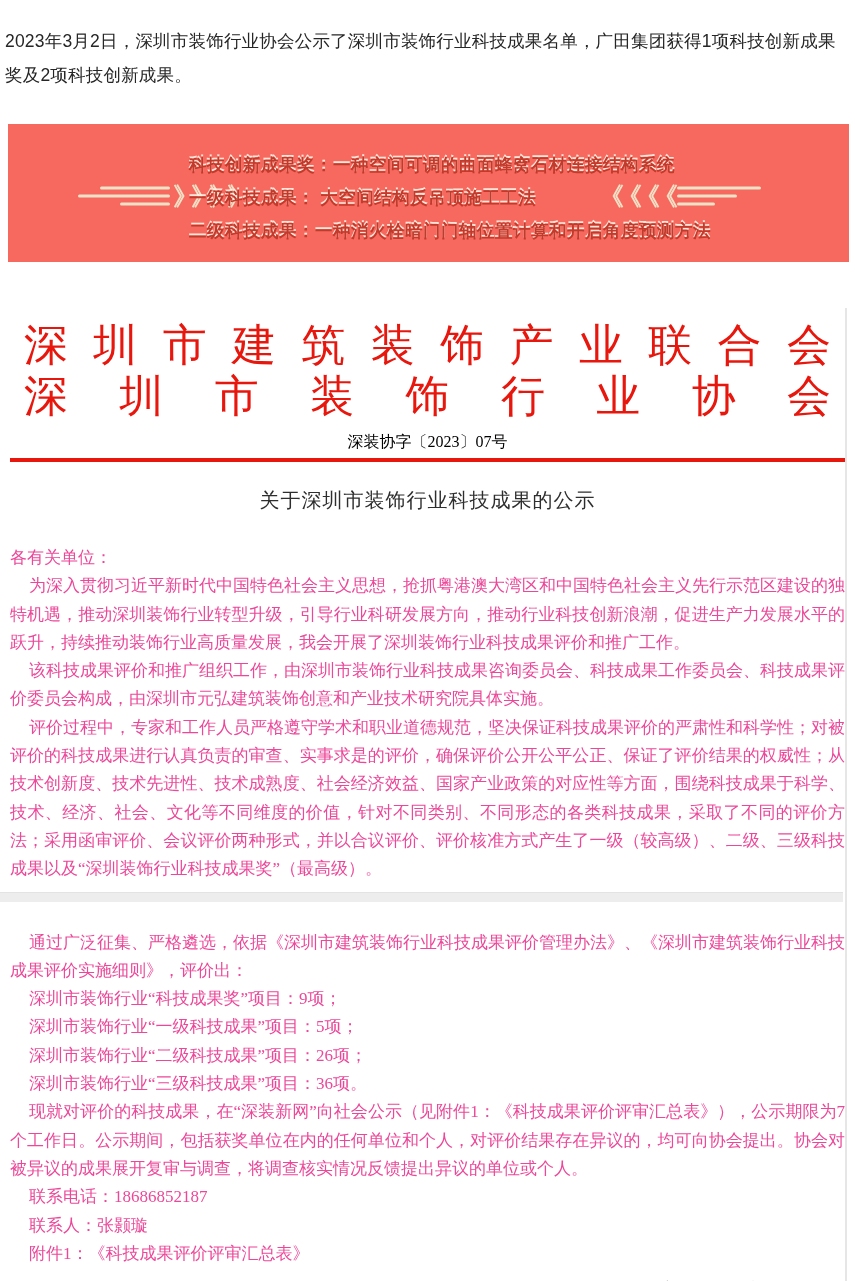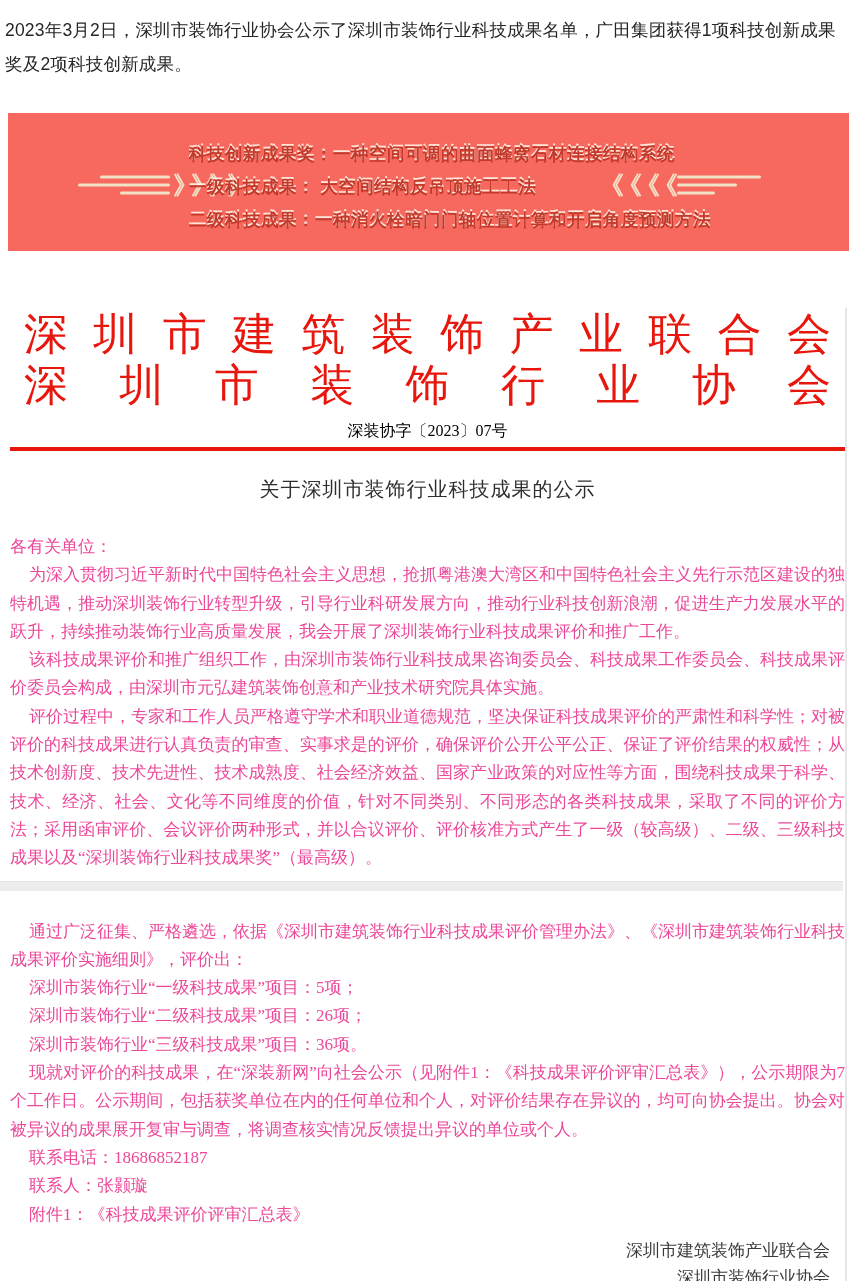--- a/index.html
+++ b/index.html
@@ -2,21 +2,21 @@
 <html><head>
 <meta charset="utf-8">
 <style>
   html,body{margin:0;padding:0;}
   body{
     width:855px; min-height:1281px; background:#ffffff; position:relative;
     font-family:"Liberation Sans","DejaVu Sans",sans-serif;
   }
   
   .intro{
-    padding:13px 6px 0 5px; font-size:17.5px; line-height:34px; color:#262626;
+    padding:24px 6px 0 5px; font-size:17.5px; line-height:34px; color:#262626;
     letter-spacing:0.2px;
   }
   
   .banner{
     position:relative; margin:32px 6px 0 8px; height:138px; background:#f7695e;
     overflow:hidden;
   }
   .banner-text{
     position:absolute; left:181px; top:50%; transform:translateY(-44%);
   }
@@ -136,20 +136,21 @@
   <p class="no-indent">各有关单位：</p>
   <p>为深入贯彻习近平新时代中国特色社会主义思想，抢抓粤港澳大湾区和中国特色社会主义先行示范区建设的独特机遇，推动深圳装饰行业转型升级，引导行业科研发展方向，推动行业科技创新浪潮，促进生产力发展水平的跃升，持续推动装饰行业高质量发展，我会开展了深圳装饰行业科技成果评价和推广工作。</p>
   <p>该科技成果评价和推广组织工作，由深圳市装饰行业科技成果咨询委员会、科技成果工作委员会、科技成果评价委员会构成，由深圳市元弘建筑装饰创意和产业技术研究院具体实施。</p>
   <p>评价过程中，专家和工作人员严格遵守学术和职业道德规范，坚决保证科技成果评价的严肃性和科学性；对被评价的科技成果进行认真负责的审查、实事求是的评价，确保评价公开公平公正、保证了评价结果的权威性；从技术创新度、技术先进性、技术成熟度、社会经济效益、国家产业政策的对应性等方面，围绕科技成果于科学、技术、经济、社会、文化等不同维度的价值，针对不同类别、不同形态的各类科技成果，采取了不同的评价方法；采用函审评价、会议评价两种形式，并以合议评价、评价核准方式产生了一级（较高级）、二级、三级科技成果以及“深圳装饰行业科技成果奖”（最高级）。</p>
 </div>
 
 <div class="divider"></div>
 
 <div class="body-text" style="">
   <p>通过广泛征集、严格遴选，依据《深圳市建筑装饰行业科技成果评价管理办法》、《深圳市建筑装饰行业科技成果评价实施细则》，评价出：</p>
+  <p>深圳市装饰行业“科技成果奖”项目：9项；</p>
   <p>深圳市装饰行业“一级科技成果”项目：5项；</p>
   <p>深圳市装饰行业“二级科技成果”项目：26项；</p>
   <p>深圳市装饰行业“三级科技成果”项目：36项。</p>
   <p>现就对评价的科技成果，在“深装新网”向社会公示（见附件1：《科技成果评价评审汇总表》），公示期限为7个工作日。公示期间，包括获奖单位在内的任何单位和个人，对评价结果存在异议的，均可向协会提出。协会对被异议的成果展开复审与调查，将调查核实情况反馈提出异议的单位或个人。</p>
   <p>联系电话：18686852187</p>
   <p>联系人：张颢璇</p>
   <p>附件1：《科技成果评价评审汇总表》</p>
 </div>
 
 <div class="signature">

